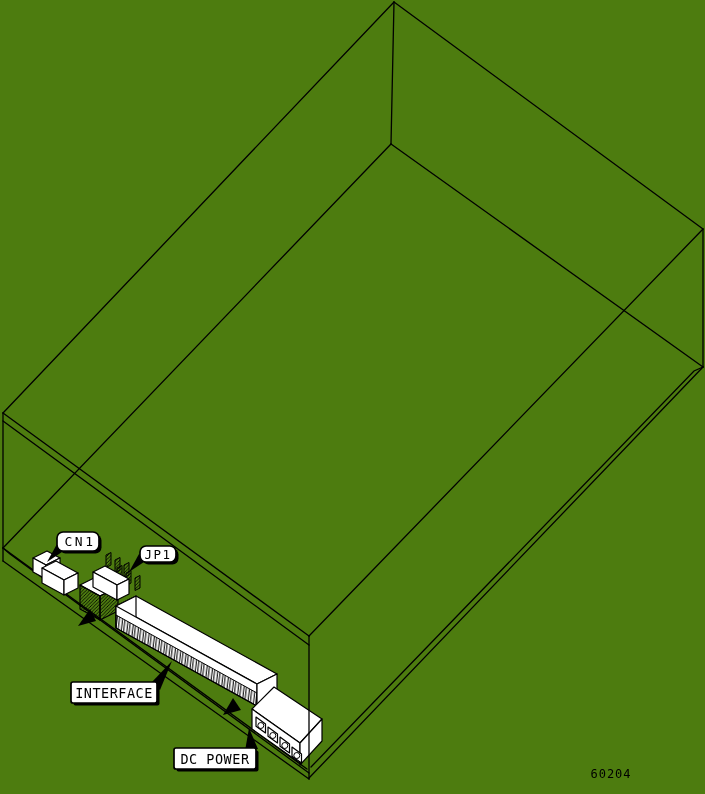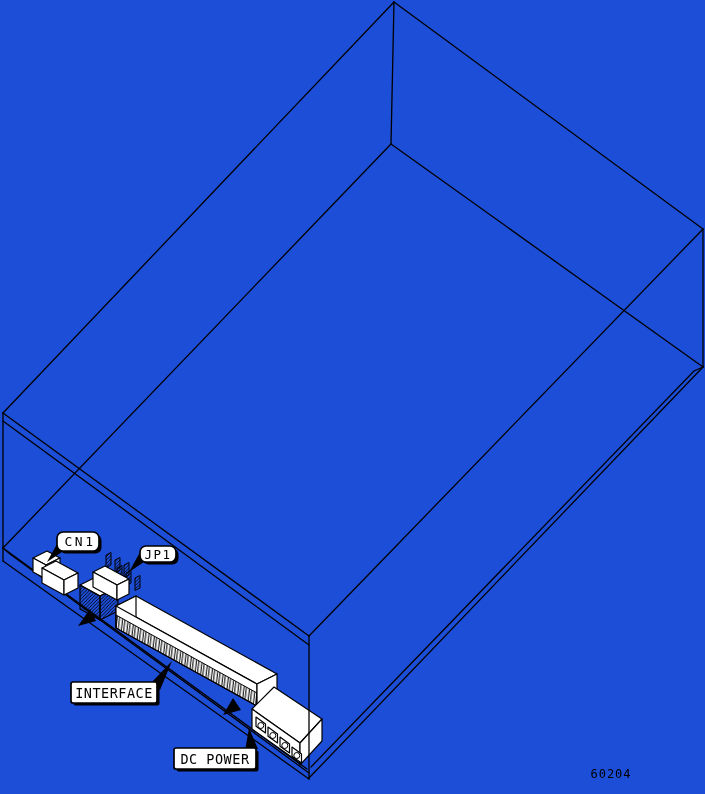--- a/index.html
+++ b/index.html
@@ -1,19 +1,19 @@
 <!DOCTYPE html>
 <html><head>
 <meta charset="utf-8">
 <style>
   html,body{margin:0;padding:0;background:#fff;}
   .canvas{
     position:relative;
     width:705px;height:794px;
-    background:#1d4ed8;
+    background:#4d7c0f;
     overflow:hidden;
     font-family:"DejaVu Sans Mono","Liberation Mono",monospace;
   }
   svg{display:block;}
   .wire{stroke:#000;stroke-width:1.3;fill:none;stroke-linecap:round;}
   .face{fill:#ffffff;stroke:#000;stroke-width:1.2;stroke-linejoin:round;}
   .hatchface{fill:url(#hatchPat);stroke:#000;stroke-width:1.2;stroke-linejoin:round;}
   .teethface{fill:url(#teethPat);stroke:#000;stroke-width:1;stroke-linejoin:round;}
   .pin{fill:url(#hatchPat);stroke:#000;stroke-width:1;stroke-linejoin:round;}
   .blk{fill:#000;stroke:none;}

